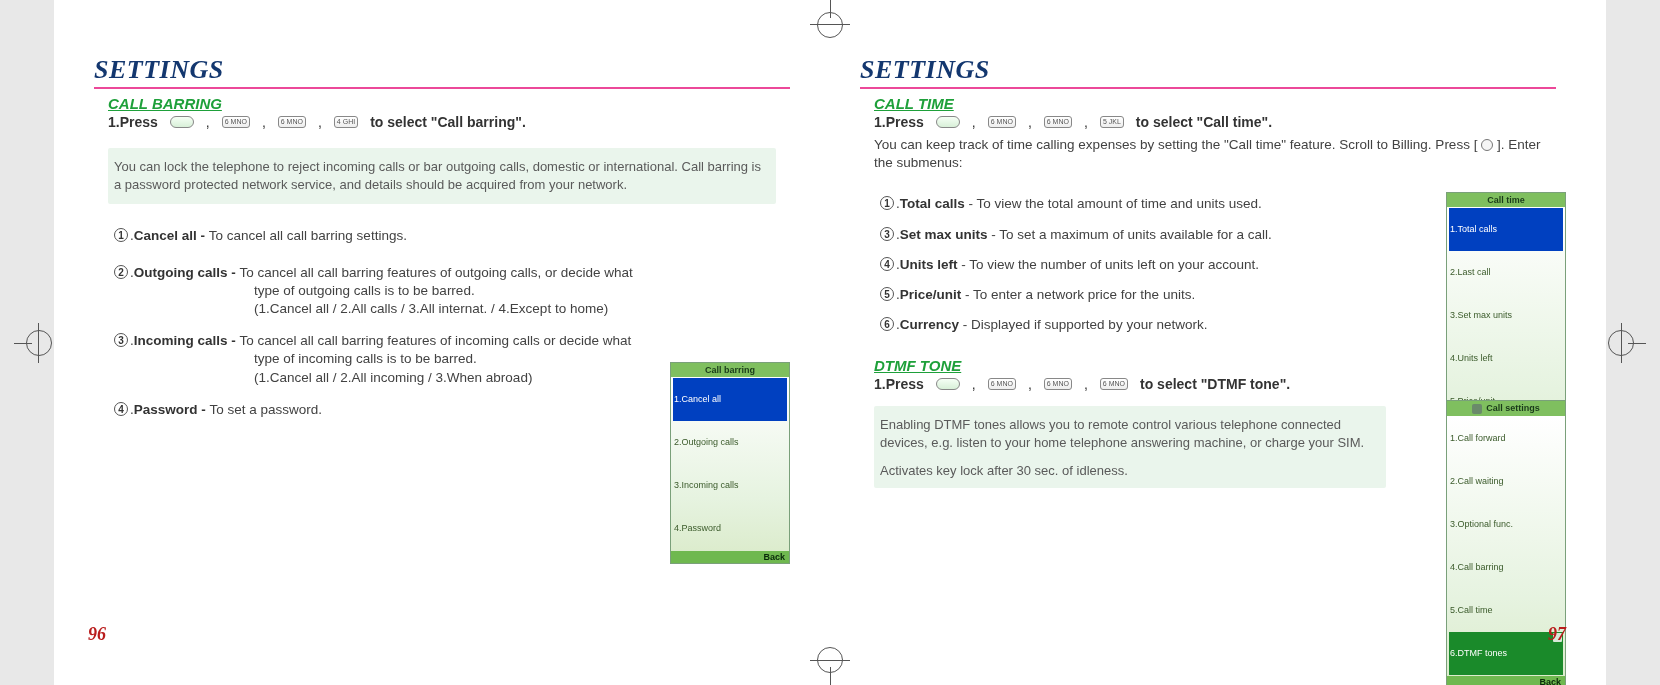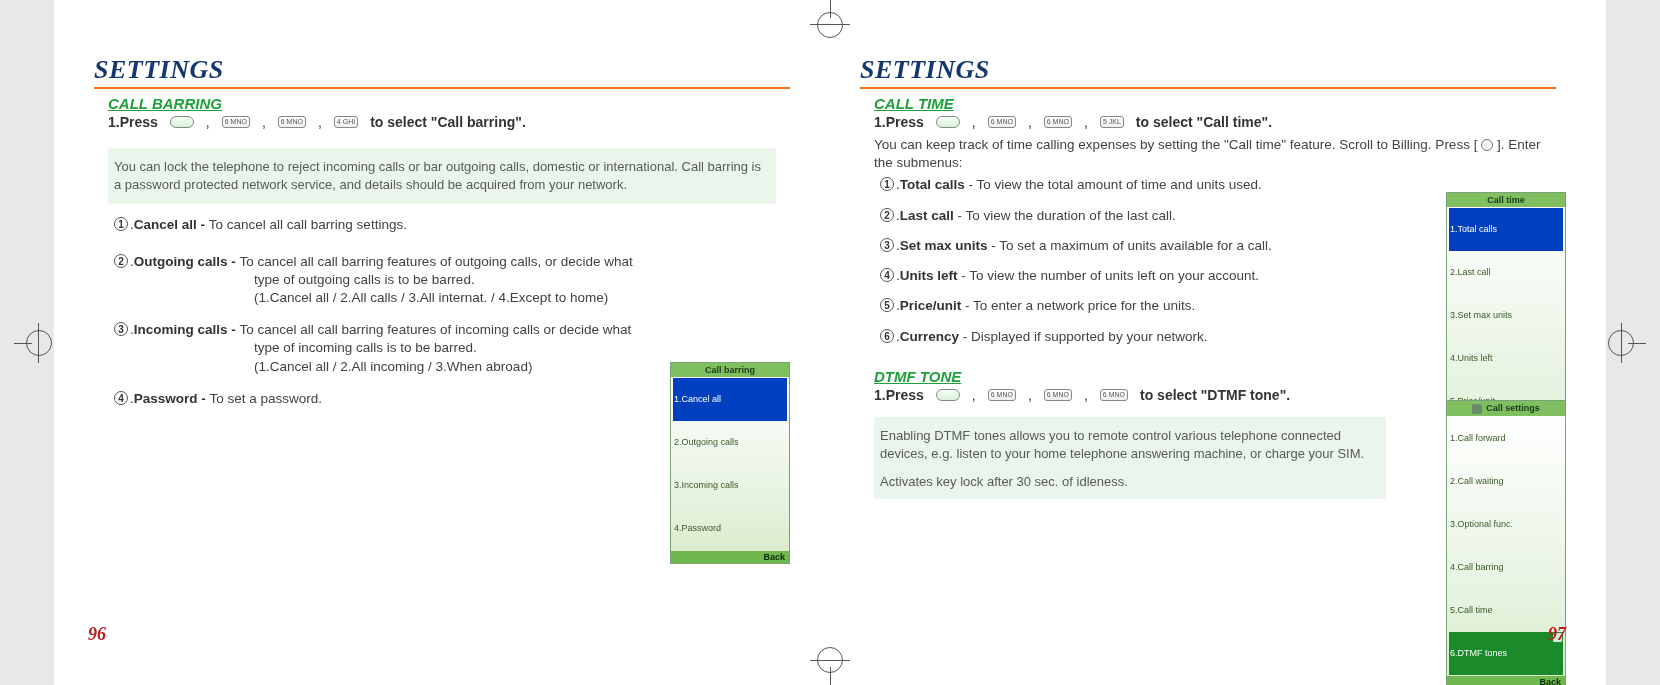--- a/index.html
+++ b/index.html
@@ -184,21 +184,21 @@
     position: relative;
   }
   .page-right { padding-left: 30px; padding-right: 50px; }
 
   h1.section-title {
     font-family: Georgia, 'Times New Roman', serif;
     font-style: italic;
     font-weight: bold;
     color: #13376f;
     font-size: 26px;
-    border-bottom: 2px solid #f97316;
+    border-bottom: 2px solid #ec4899;
     padding-bottom: 2px;
     margin-bottom: 6px;
     letter-spacing: 0.5px;
   }
   .subhead {
     color: #1ea03a;
     font-weight: bold;
     font-style: italic;
     text-decoration: underline;
     font-size: 15px;
@@ -257,21 +257,21 @@
     border-radius: 50%;
     font-size: 10px;
     line-height: 13px;
     text-align: center;
     font-weight: bold;
     color: #333;
     margin-right: 2px;
     vertical-align: text-top;
   }
   .item {
-    margin: 4px 14px 0 20px;
+    margin: 23px 14px 0 20px;
     font-size: 13.5px;
     color: #424242;
     line-height: 1.35;
   }
   .item .label { font-weight: bold; color: #333; }
   .indent-block {
     margin-left: 140px;
     display: block;
   }
 
@@ -449,23 +449,20 @@
       <div class="body-text">
         <span>You can keep track of time calling expenses by setting the "Call time" feature. Scroll to Billing. Press [</span>
         <span class="inline-circle"></span>
         <span>]. Enter the submenus:</span>
       </div>
 
       <div class="item">
         <span class="circle-num">1</span>.<span class="label">Total calls</span><span> - To view the total amount of  time and units used.</span>
       </div>
       <div class="item" style="margin-top:12px;">
-        <span class="circle-num">2</span>.<span class="label">Last call</span><span> - To view the duration of the last call.</span>
-      </div>
-      <div class="item" style="margin-top:12px;">
         <span class="circle-num">3</span>.<span class="label">Set max units</span><span> - To set a maximum of units available for a call.</span>
       </div>
       <div class="item" style="margin-top:12px;">
         <span class="circle-num">4</span>.<span class="label">Units left</span><span> - To view the number of units left on your account.</span>
       </div>
       <div class="item" style="margin-top:12px;">
         <span class="circle-num">5</span>.<span class="label">Price/unit</span><span> - To enter a network price for the units.</span>
       </div>
       <div class="item" style="margin-top:12px;">
         <span class="circle-num">6</span>.<span class="label">Currency</span><span> - Displayed if supported by your network.</span>

